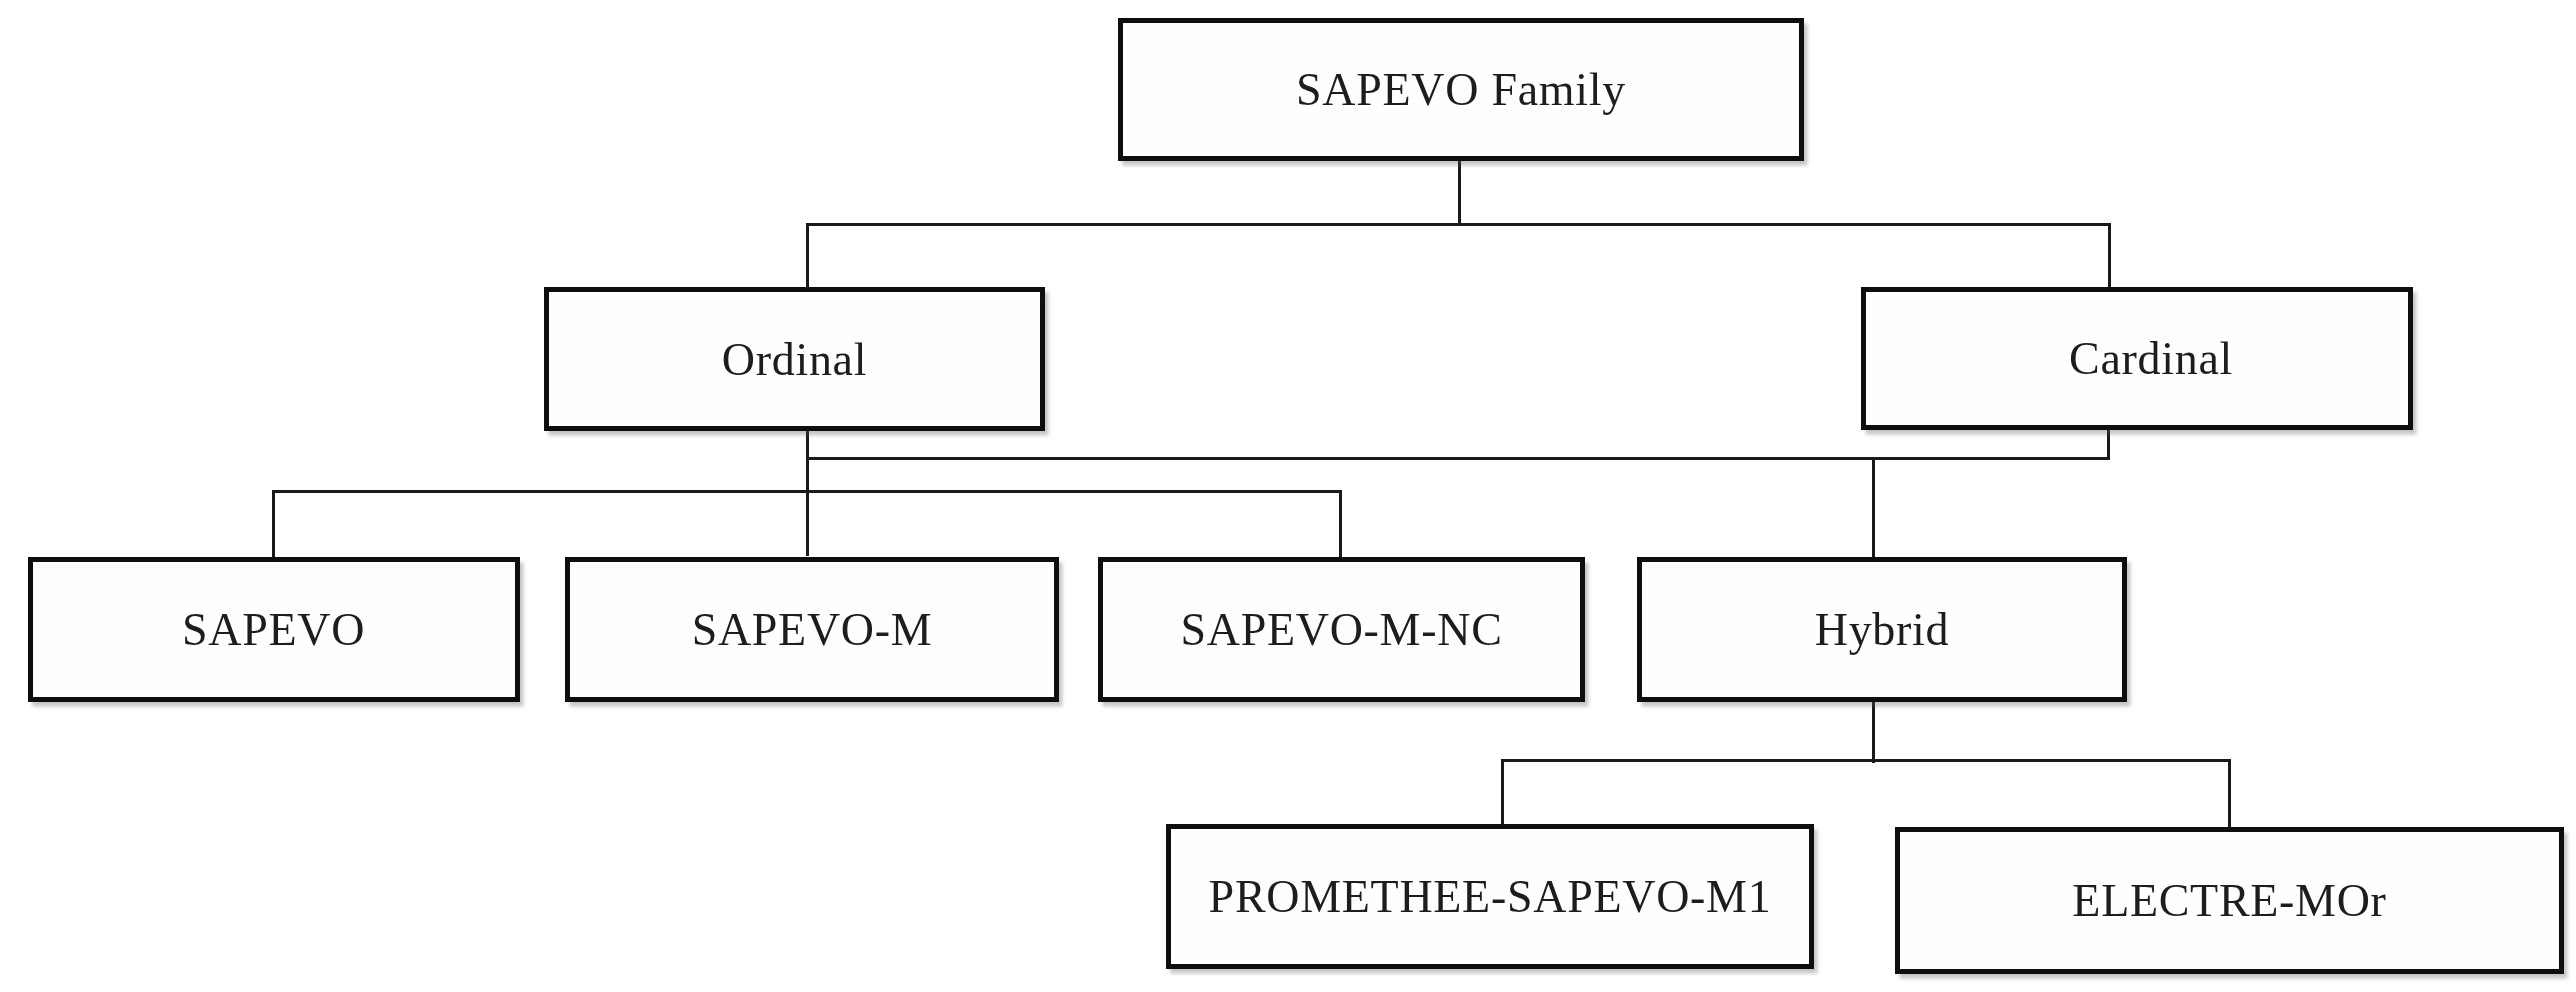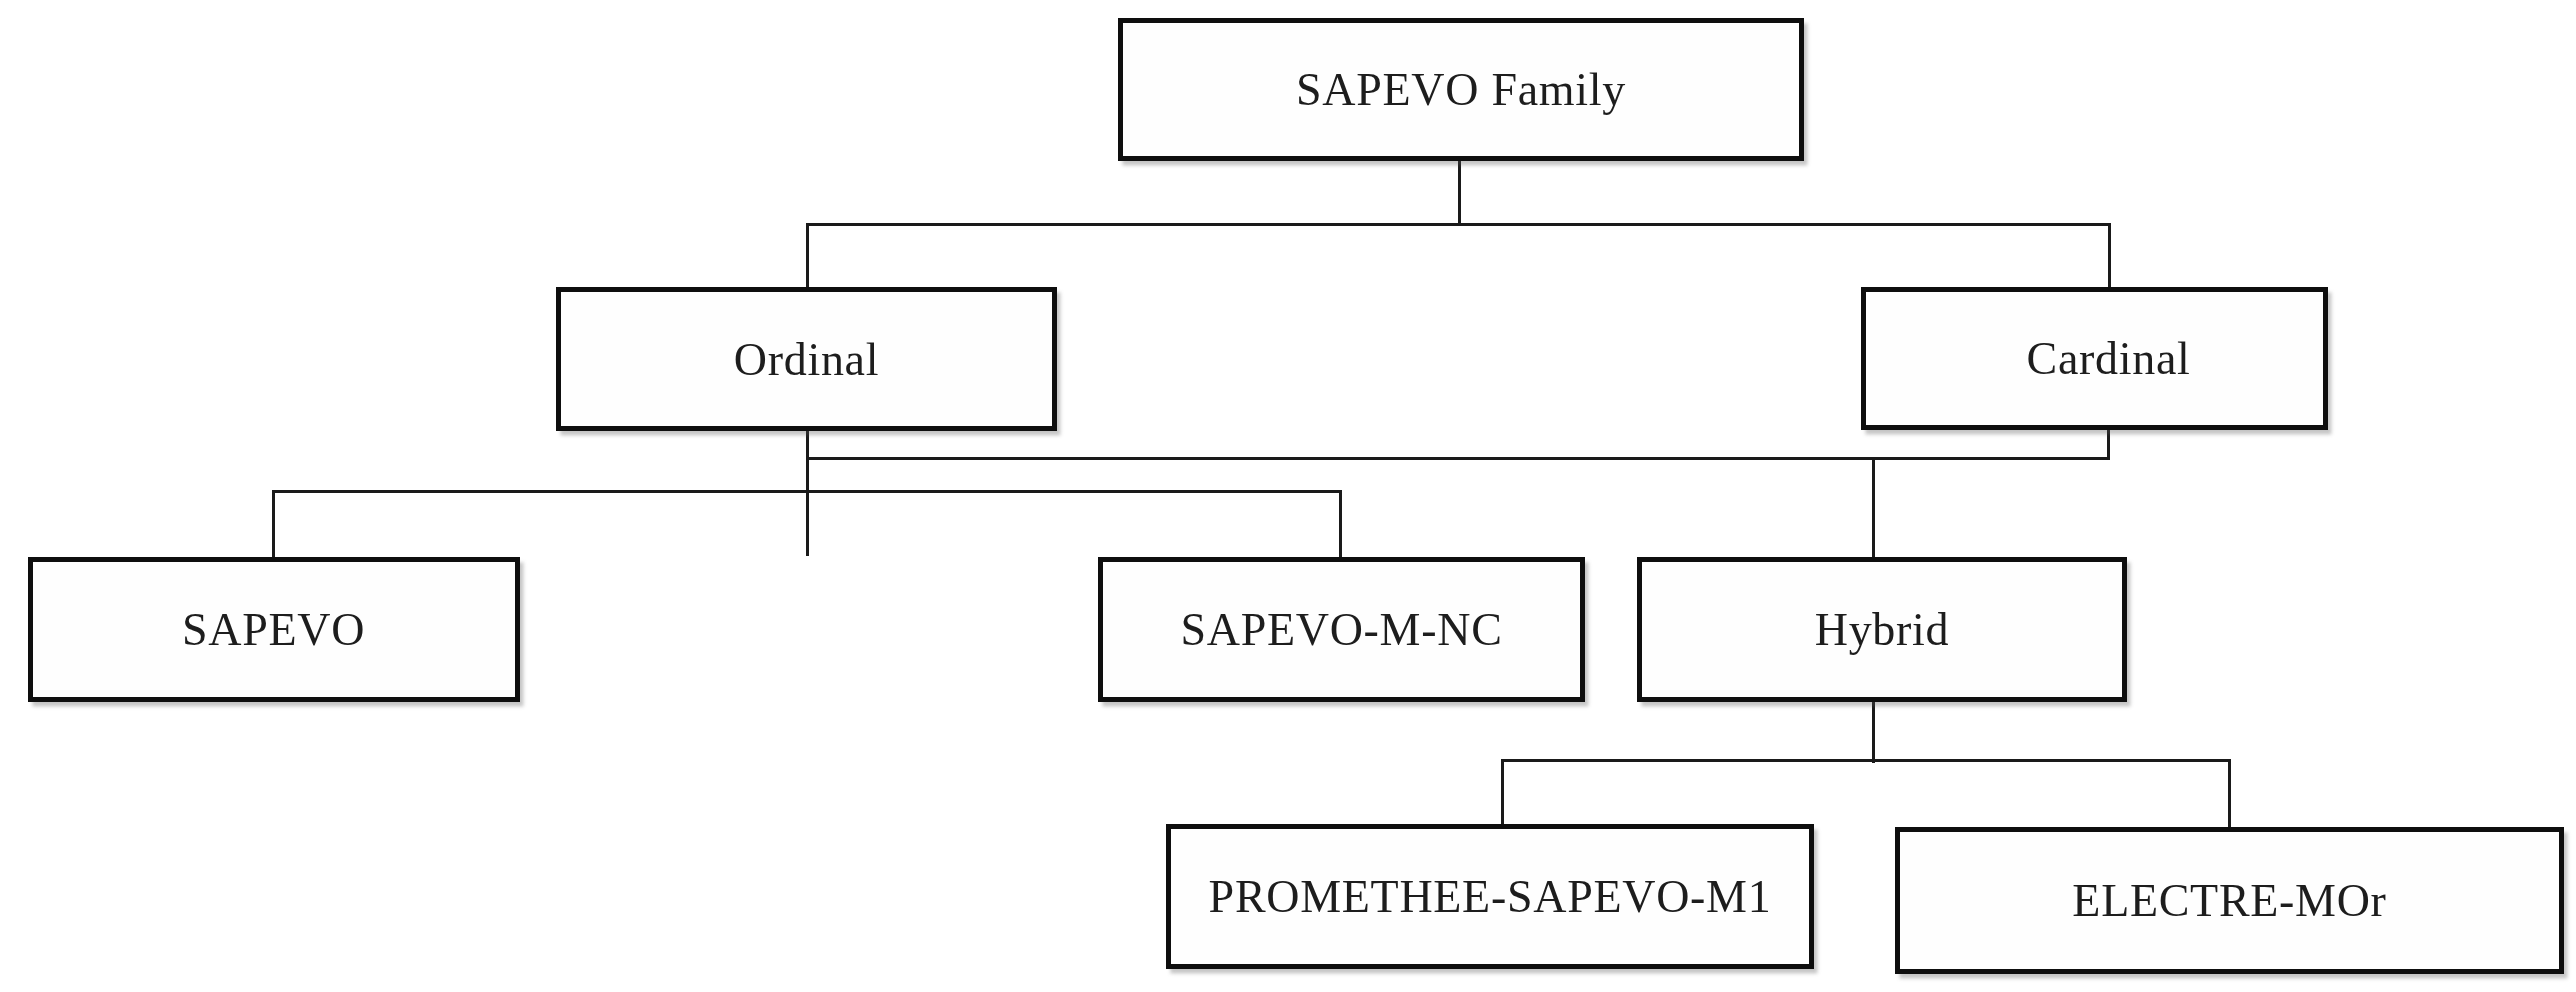--- a/index.html
+++ b/index.html
@@ -30,22 +30,22 @@
     letter-spacing: 0.7px;
     box-shadow: 4.4px 5.1px 3.6px rgba(90,90,90,0.35);
   }
   .edge {
     position: absolute;
     background: #1a1a1a;
   }
 
   
   #node-root        { left:1118px; top:18px;   width:686px; height:143px; }
-  #node-ordinal     { left:556px;  top:287px;  width:501px; height:144px; }
-  #node-cardinal    { left:1861px; top:287px;  width:467px; height:143px;padding-left:28px; }
+  #node-ordinal     { left:544px;  top:287px;  width:501px; height:144px; }
+  #node-cardinal    { left:1861px; top:287px;  width:552px; height:143px;padding-left:28px; }
   #node-sapevo      { left:27.6px;   top:557px;  width:492px; height:145px;align-items:center; }
   #node-sapevo-m    { left:565px;  top:557px;  width:494px; height:145px; }
   #node-sapevo-m-nc { left:1098px; top:557px;  width:487px; height:145px; }
   #node-hybrid      { left:1629px; top:557px;  width:490px; height:145px;margin-left:8px; }
   #node-promethee   { left:1166px; top:824px; width:648px; height:145px; }
   #node-electre     { left:1895px; top:827px; width:669px; height:147px;text-align:right; }
 
   
   #c-root-down          { left:1458px; top:161px;  width:2.9px;    height:65px; }
   #c-rake1-h            { left:806px; top:223px;  width:1305px; height:2.9px;  }
@@ -89,20 +89,23 @@
   </div>
   <div class="node" id="node-ordinal">
     <span>Ordinal</span>
   </div>
   <div class="node" id="node-cardinal">
     <span>Cardinal</span>
   </div>
   <div class="node" id="node-sapevo">
     <span>SAPEVO</span>
   </div>
+  <div class="node" id="node-sapevo-m">
+    <span>SAPEVO-M</span>
+  </div>
   <div class="node" id="node-sapevo-m-nc">
     <span>SAPEVO-M-NC</span>
   </div>
   <div class="node" id="node-hybrid">
     <span>Hybrid</span>
   </div>
   <div class="node" id="node-promethee">
     <span>PROMETHEE-SAPEVO-M1</span>
   </div>
   <div class="node" id="node-electre">

